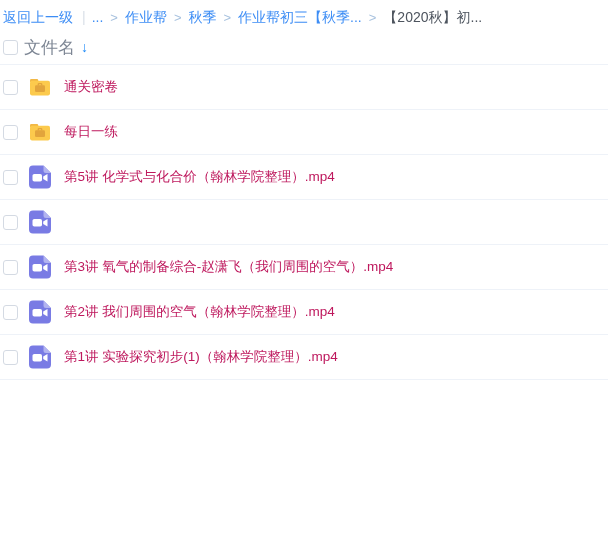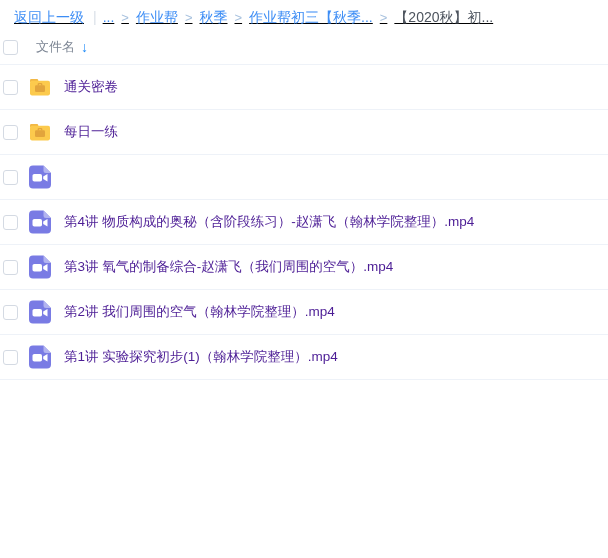--- a/index.html
+++ b/index.html
@@ -1,41 +1,41 @@
 <!DOCTYPE html>
 <html><head>
 <meta charset="utf-8">
 <style>
   * { margin:0; padding:0; box-sizing:border-box; }
   html,body { width:608px; height:558px; overflow:hidden; background:#fff;
     font-family:"Liberation Sans","DejaVu Sans",sans-serif; }
 
   
-  .breadcrumb { height:30px; padding:9px 2px 0 14px; font-size:14px; white-space:nowrap; overflow:hidden;text-decoration:underline; }
+  .breadcrumb { height:30px; padding:9px 2px 0 3px; font-size:14px; white-space:nowrap; overflow:hidden; }
   .back { color:#3d8df5; text-decoration:none; cursor:pointer; }
   .pipe { color:#d9dfe7; margin:0 6px 0 9px; }
   .crumb { color:#3d8df5; cursor:pointer; }
   .crumb.current { color:#4d545e; cursor:default; }
   .sep { color:#a7c1de; margin:0 7px; font-size:13px; }
 
   
   .header-row { height:34px; display:flex; align-items:center; padding-left:3px; }
   .checkbox { width:15px; height:15px; border:1px solid #d4dae3; border-radius:3px;
     background:#fff; flex:0 0 auto; cursor:pointer; }
-  .header-label { margin-left:18px; font-size:13px; color:#7d8694; cursor:pointer; }
+  .header-label { margin-left:6px; font-size:17px; color:#7d8694; cursor:pointer; }
   .sort-arrow { margin-left:6px; color:#1f8bf8; font-size:14px; font-weight:bold; cursor:pointer; }
 
   
   #list { border-top:1px solid #eef2f8; }
   .row { height:45px; display:flex; align-items:center; padding-left:3px;
     border-bottom:1px solid #eef2f8; cursor:pointer; background:#fff; }
   .icon { width:26px; height:26px; margin-left:9px; flex:0 0 auto; display:none; }
   .row.type-folder .folder-icon { display:block; }
   .row.type-video  .video-icon  { display:block; }
-  .fname { margin-left:11px; font-size:13.5px; color:#4c1d95; white-space:nowrap; overflow:hidden; }
+  .fname { margin-left:11px; font-size:13.5px; color:#be185d; white-space:nowrap; overflow:hidden; }
 </style>
 </head>
 <body>
 
 <div class="breadcrumb">
   <a class="back">返回上一级</a><span class="pipe">|</span><span id="crumbs"><span class="crumb">...</span><span class="sep">&gt;</span><span class="crumb">作业帮</span><span class="sep">&gt;</span><span class="crumb">秋季</span><span class="sep">&gt;</span><span class="crumb">作业帮初三【秋季...</span><span class="sep">&gt;</span><span class="crumb current">【2020秋】初...</span></span>
 </div>
 
 <div class="header-row">
   <span class="checkbox"></span>
@@ -84,34 +84,34 @@
     <span class="checkbox"></span>
 
     <span class="icon video-icon">
       <svg viewBox="0 0 26 26" width="26" height="26">
         <path d="M6 1.5 h10.5 L24 9 v11.5 a4 4 0 0 1 -4 4 H6 a4 4 0 0 1 -4 -4 V5.5 a4 4 0 0 1 4 -4 Z" fill="#797be4"></path>
         <path d="M16.5 1.5 L24 9 h-5 a2.5 2.5 0 0 1 -2.5 -2.5 Z" fill="#b2b3f0"></path>
         <rect x="5.5" y="10" width="9.5" height="7.5" rx="1.8" fill="#ffffff"></rect>
         <path d="M16.2 12.6 L20.5 10.1 v7.3 L16.2 14.9 Z" fill="#ffffff"></path>
       </svg>
     </span>
+    <span class="fname">第5讲 化学式与化合价（翰林学院整理）.mp4</span>
   </div>
 
   <div class="row type-video">
     <span class="checkbox"></span>
 
     <span class="icon video-icon">
       <svg viewBox="0 0 26 26" width="26" height="26">
         <path d="M6 1.5 h10.5 L24 9 v11.5 a4 4 0 0 1 -4 4 H6 a4 4 0 0 1 -4 -4 V5.5 a4 4 0 0 1 4 -4 Z" fill="#797be4"></path>
         <path d="M16.5 1.5 L24 9 h-5 a2.5 2.5 0 0 1 -2.5 -2.5 Z" fill="#b2b3f0"></path>
         <rect x="5.5" y="10" width="9.5" height="7.5" rx="1.8" fill="#ffffff"></rect>
         <path d="M16.2 12.6 L20.5 10.1 v7.3 L16.2 14.9 Z" fill="#ffffff"></path>
       </svg>
     </span>
-    <span class="fname">第4讲 物质构成的奥秘（含阶段练习）-赵潇飞（翰林学院整理）.mp4</span>
   </div>
 
   <div class="row type-video">
     <span class="checkbox"></span>
 
     <span class="icon video-icon">
       <svg viewBox="0 0 26 26" width="26" height="26">
         <path d="M6 1.5 h10.5 L24 9 v11.5 a4 4 0 0 1 -4 4 H6 a4 4 0 0 1 -4 -4 V5.5 a4 4 0 0 1 4 -4 Z" fill="#797be4"></path>
         <path d="M16.5 1.5 L24 9 h-5 a2.5 2.5 0 0 1 -2.5 -2.5 Z" fill="#b2b3f0"></path>
         <rect x="5.5" y="10" width="9.5" height="7.5" rx="1.8" fill="#ffffff"></rect>

